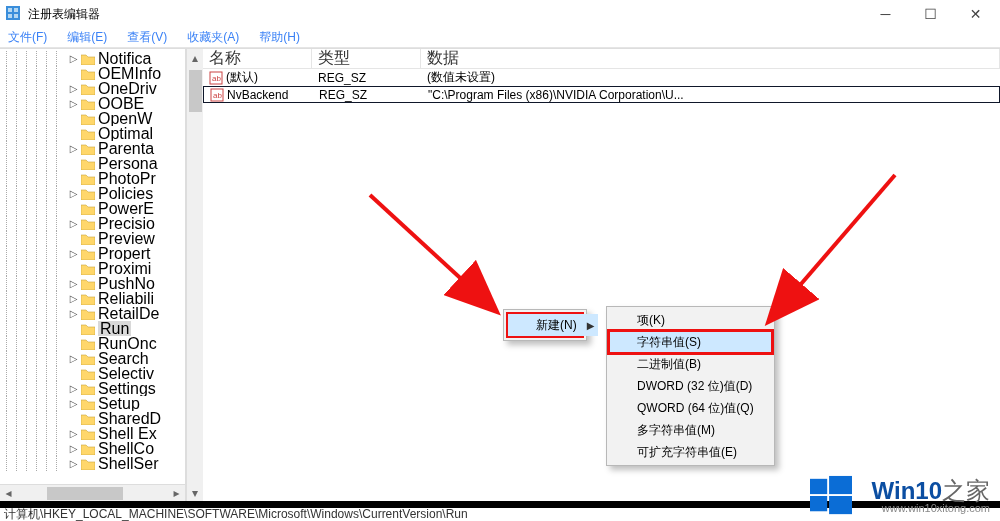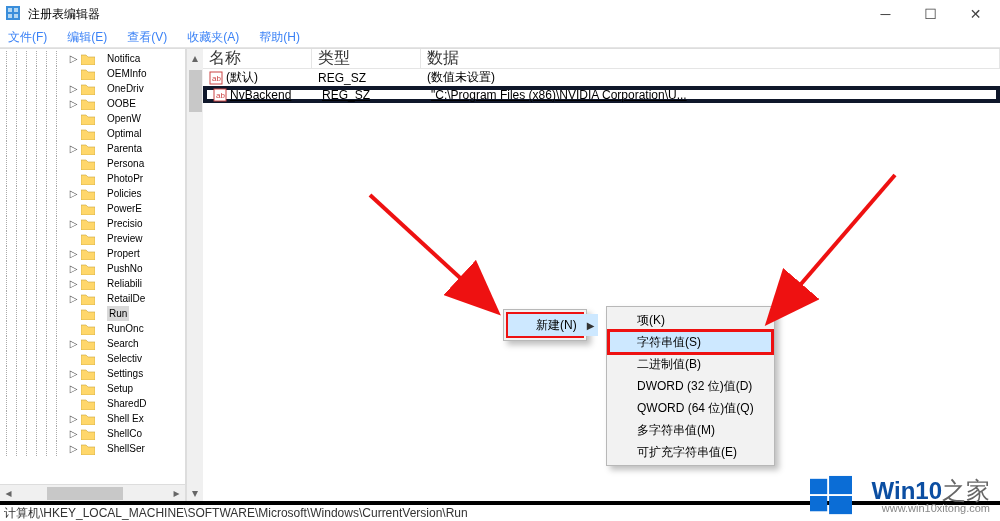--- a/index.html
+++ b/index.html
@@ -67,21 +67,21 @@
   .guide { width:10px; height:15px; border-left:1px dotted #aaa; flex:none; }
   .expander {
     width:11px; height:11px; flex:none; margin-right:2px;
     display:flex; align-items:center; justify-content:center;
     color:#555; font-size:10px;
   }
   .folder-icon {
     width:14px; height:12px; margin-right:3px; flex:none;
   }
   .folder-icon svg { width:14px; height:12px; display:block; }
-  .tree-label { font-size:10px;margin-left:9px; }
+  .tree-label { font-size:16px; }
   .tree-row.selected .tree-label {
     background:#d9d9d9; padding:8px 2px;
   }
 
   .tree-scroll-h {
     position:absolute; left:0; bottom:0; right:0; height:17px;
     background:#f0f0f0; border-top:1px solid #ddd;
     display:flex; align-items:center;
   }
   .tree-scroll-h .arrow { width:17px; height:17px; display:flex;align-items:center;justify-content:center;color:#666;}
@@ -116,27 +116,26 @@
   .list-rows { padding:0; }
   .list-row {
     display:flex; height:17px; align-items:center; font-size:12px; color:#000;
   }
   .list-row .cell { padding:0 6px; overflow:hidden; text-overflow:ellipsis; white-space:nowrap; }
   .cell-name { width:109px; display:flex; align-items:center; gap:3px; }
   .cell-type { width:109px; }
   .cell-data { flex:1; }
   .val-icon { width:14px; height:14px; flex:none; }
   .list-row.boxed {
-    border:4px solid #0f172a;
-    text-decoration:underline;
+    border:1px solid #0f172a;
   }
 
   
   .statusbar {
-    height:20px; border-top:4px solid #000000;
+    height:20px; border-top:7px solid #000000;
     font-size:12px; color:#333; padding:2px 4px;
     display:flex; align-items:center;
   }
 
   
   .ctxmenu {
     position:absolute; background:#f2f2f2; border:1px solid #b8b8b8;
     box-shadow: 4px 4px 6px rgba(0,0,0,.25);
     font-size:12px; padding:2px;
   }
@@ -462,20 +461,37 @@
         </div>
         <div class="tree-row">
           <span class="tree-guides">
             <span class="guide"></span>
             <span class="guide"></span>
             <span class="guide"></span>
             <span class="guide"></span>
             <span class="guide"></span>
             <span class="guide"></span>
           </span>
+          <span class="expander"></span>
+          <span class="folder-icon">
+            <svg>
+              <use href="#folder"></use>
+            </svg>
+          </span>
+          <span class="tree-label">Proximi</span>
+        </div>
+        <div class="tree-row">
+          <span class="tree-guides">
+            <span class="guide"></span>
+            <span class="guide"></span>
+            <span class="guide"></span>
+            <span class="guide"></span>
+            <span class="guide"></span>
+            <span class="guide"></span>
+          </span>
           <span class="expander">▷</span>
           <span class="folder-icon">
             <svg>
               <use href="#folder"></use>
             </svg>
           </span>
           <span class="tree-label">PushNo</span>
         </div>
         <div class="tree-row">
           <span class="tree-guides">

